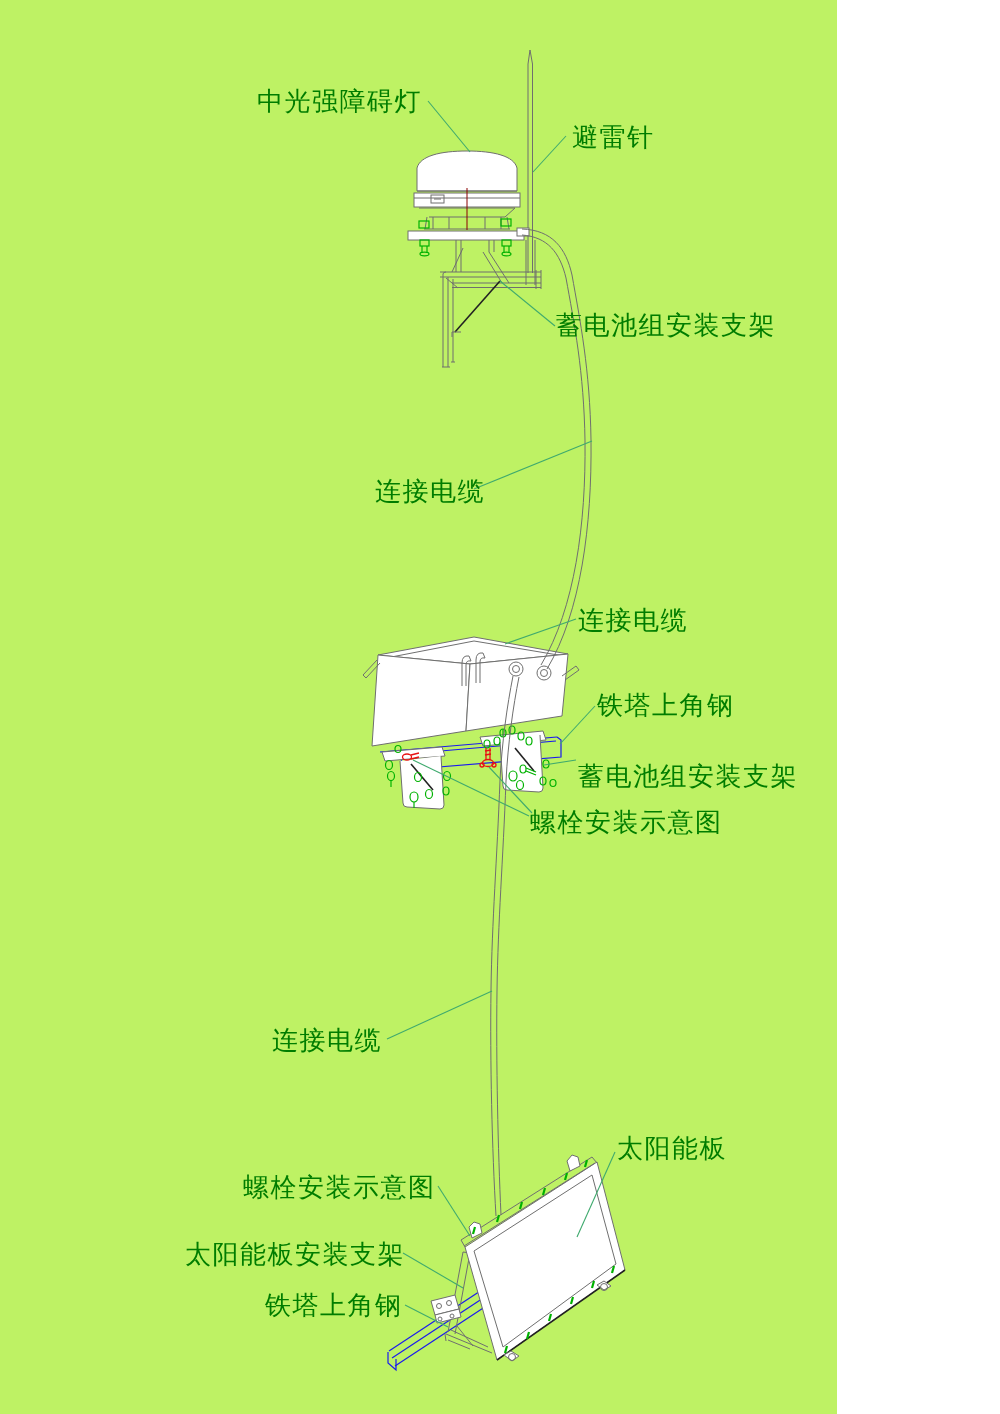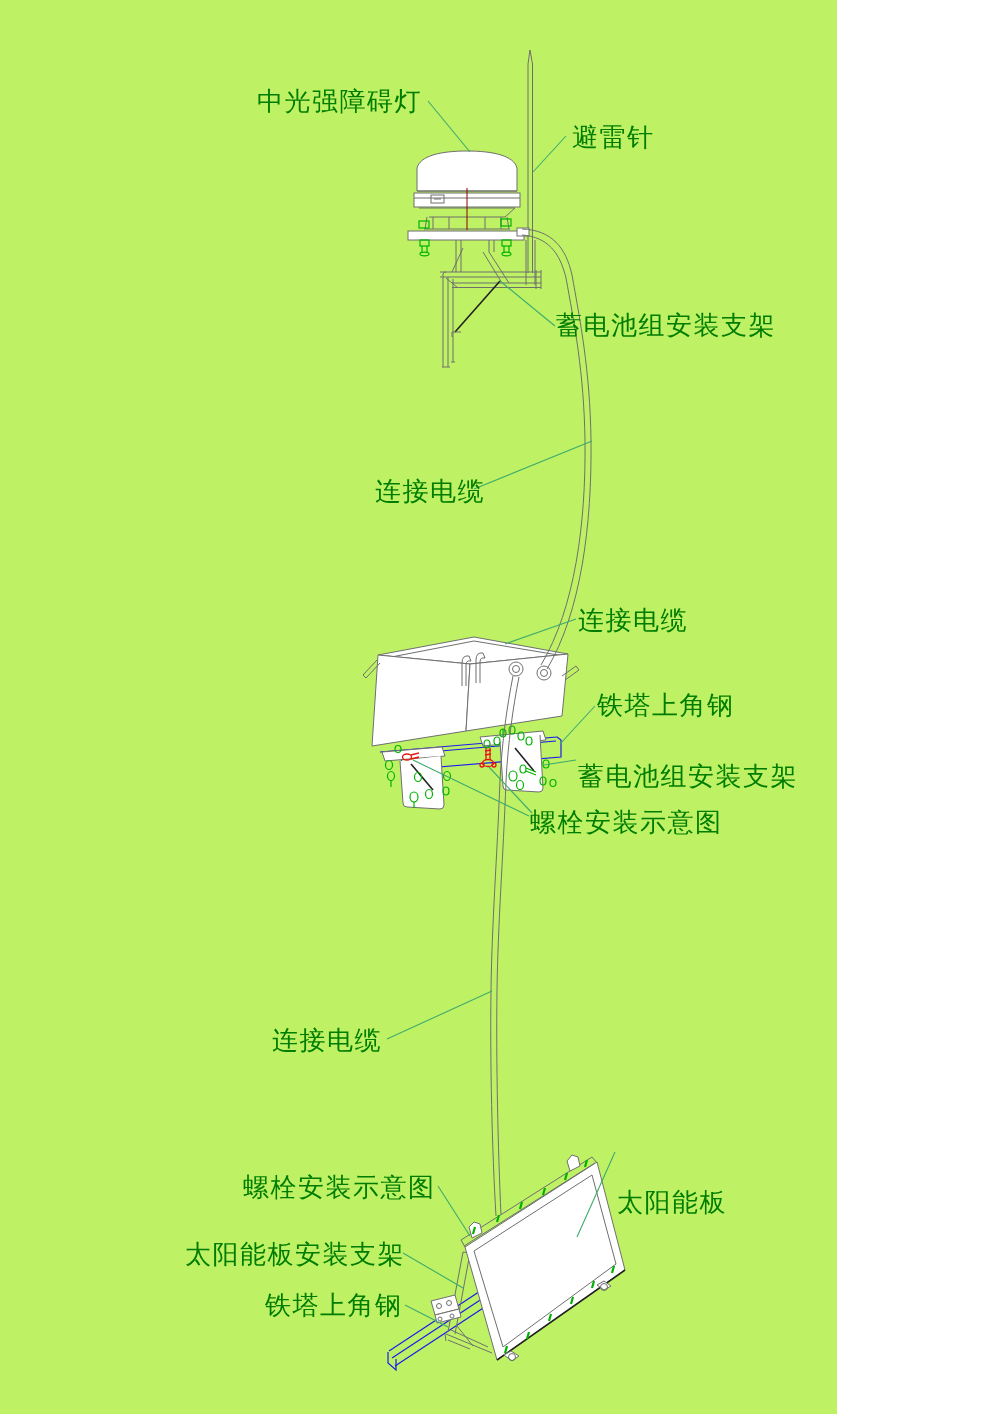--- a/index.html
+++ b/index.html
@@ -249,18 +249,18 @@
 
   <div class="dlabel" style="left:257px;top:88px;">中光强障碍灯</div>
   <div class="dlabel" style="left:572px;top:124px;text-align:right;">避雷针</div>
   <div class="dlabel" style="left:556px;top:312px;">蓄电池组安装支架</div>
   <div class="dlabel" style="left:375px;top:478px;">连接电缆</div>
   <div class="dlabel" style="left:578px;top:607px;">连接电缆</div>
   <div class="dlabel" style="left:597px;top:692px;">铁塔上角钢</div>
   <div class="dlabel" style="left:578px;top:763px;">蓄电池组安装支架</div>
   <div class="dlabel" style="left:530px;top:809px;">螺栓安装示意图</div>
   <div class="dlabel" style="left:272px;top:1027px;">连接电缆</div>
-  <div class="dlabel" style="left:617px;top:1189px;">太阳能板</div>
+  <div class="dlabel" style="left:617px;top:1135px;">太阳能板</div>
   <div class="dlabel" style="left:243px;top:1174px;">螺栓安装示意图</div>
   <div class="dlabel" style="left:185px;top:1241px;">太阳能板安装支架</div>
   <div class="dlabel" style="left:265px;top:1292px;">铁塔上角钢</div>
 
 </div>
 
 </body></html>

